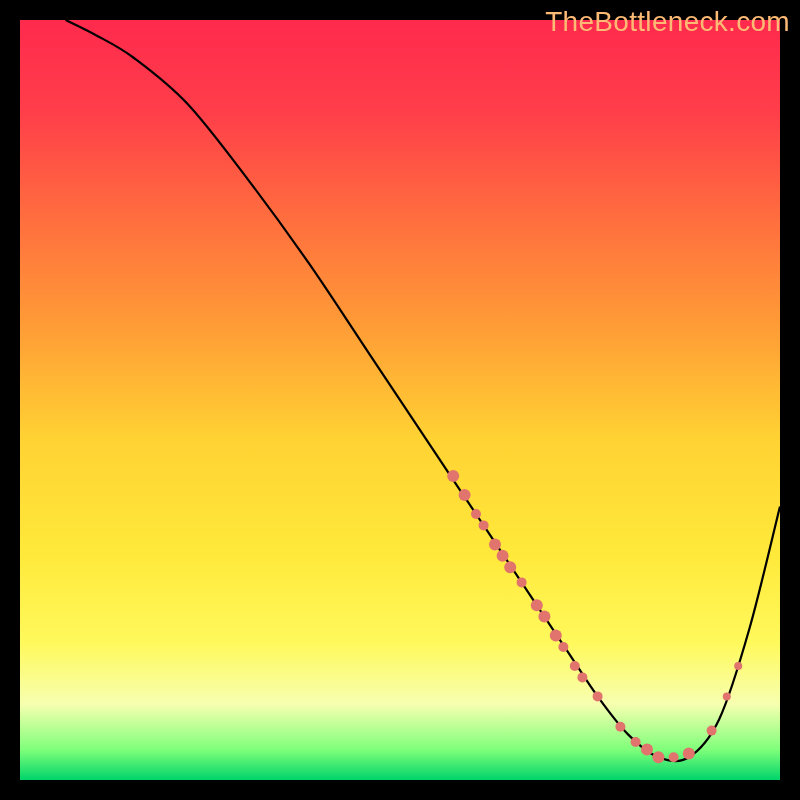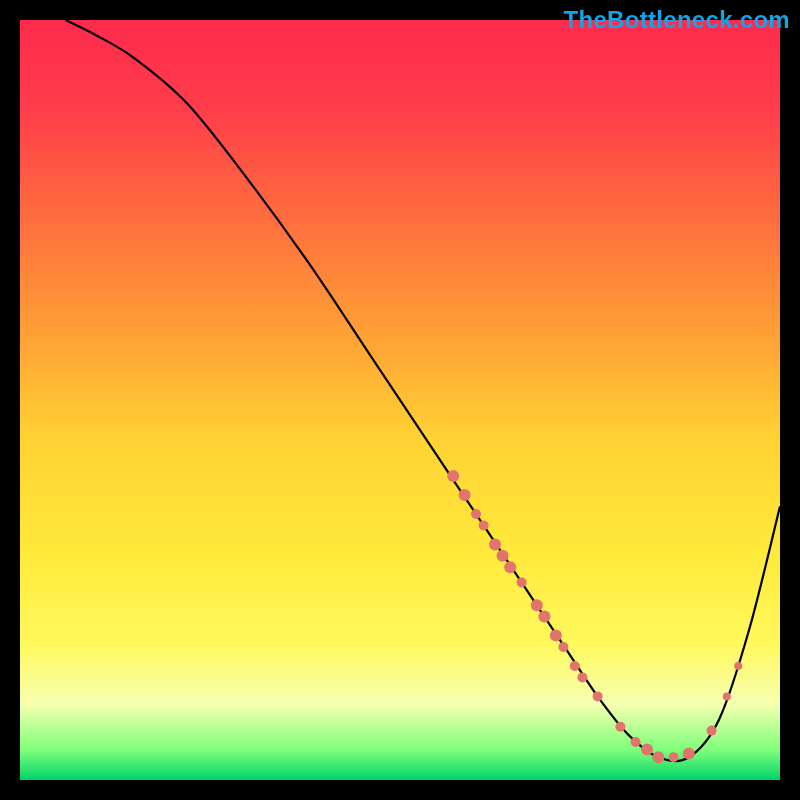--- a/index.html
+++ b/index.html
@@ -14,23 +14,23 @@
   .frame {
     position: relative;
     width: 800px;
     height: 800px;
     background: #000;
   }
   .watermark {
     position: absolute;
     top: 6px;
     right: 10px;
-    font-size: 24px;
-    font-weight: 700;
-    color: #0ea5e9;
+    font-size: 28px;
+    font-weight: 400;
+    color: #fdba74;
     letter-spacing: 0.3px;
     z-index: 5;
   }
   .plot-area {
     position: absolute;
     left: 20px;
     top: 20px;
     width: 760px;
     height: 760px;
     overflow: hidden;

